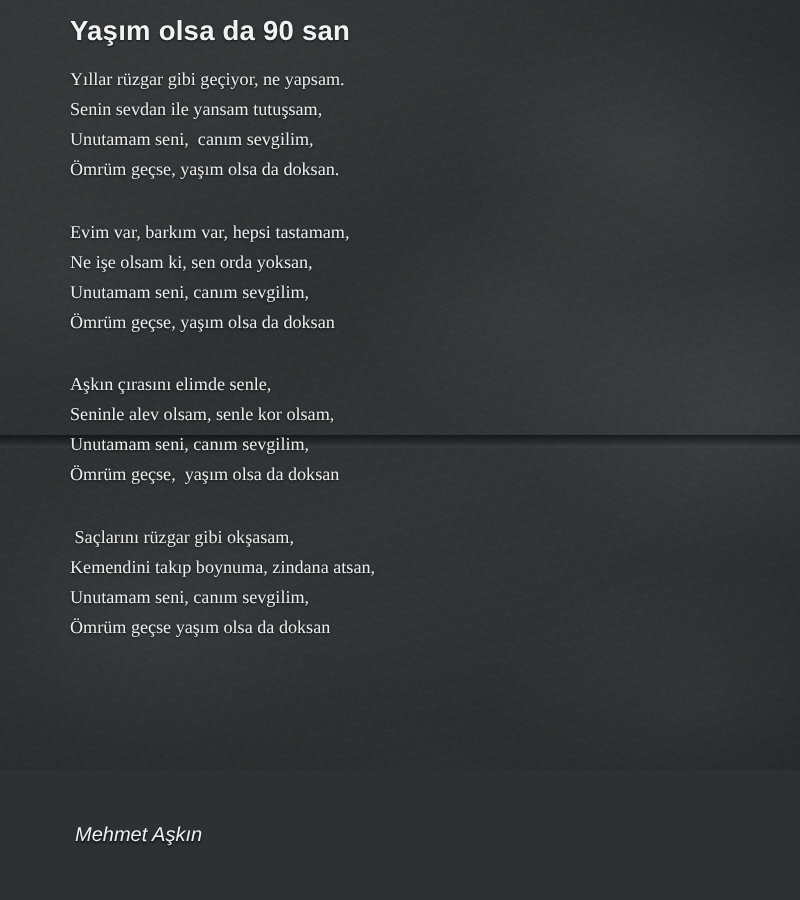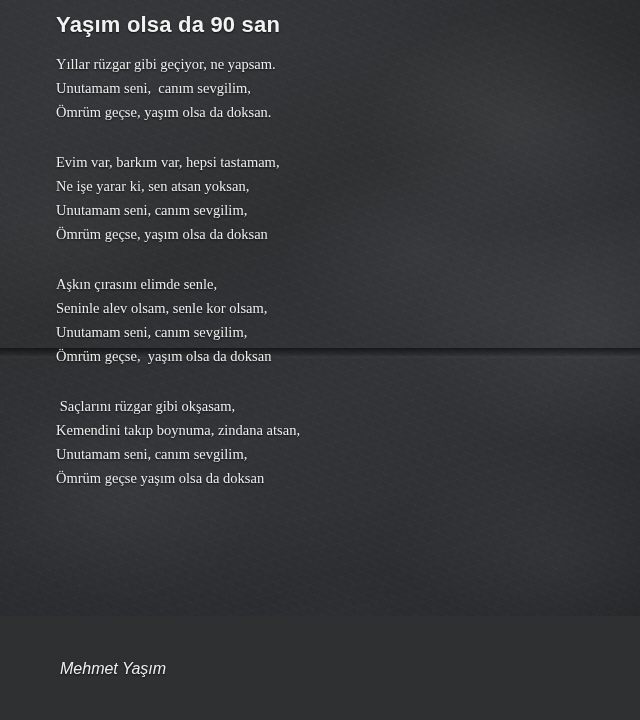--- a/index.html
+++ b/index.html
@@ -109,41 +109,42 @@
   <div class="texture"></div>
   <div class="vignette"></div>
   <div class="seam"></div>
 
   <div class="content">
     <div class="title">Yaşım olsa da 90 san</div>
 
     <div class="stanzas">
       <div class="stanza">
         <div class="line">Yıllar rüzgar gibi geçiyor, ne yapsam.</div>
+        <div class="line">Senin sevdan ile yansam tutuşsam,</div>
         <div class="line">Unutamam seni,  canım sevgilim,</div>
         <div class="line">Ömrüm geçse, yaşım olsa da doksan.</div>
       </div>
 
       <div class="stanza gap-large">
         <div class="line">Evim var, barkım var, hepsi tastamam,</div>
-        <div class="line">Ne işe yarar ki, sen atsan yoksan,</div>
+        <div class="line">Ne işe olsam ki, sen orda yoksan,</div>
         <div class="line">Unutamam seni, canım sevgilim,</div>
         <div class="line">Ömrüm geçse, yaşım olsa da doksan</div>
       </div>
 
       <div class="stanza">
         <div class="line">Aşkın çırasını elimde senle,</div>
         <div class="line">Seninle alev olsam, senle kor olsam,</div>
         <div class="line">Unutamam seni, canım sevgilim,</div>
         <div class="line">Ömrüm geçse,  yaşım olsa da doksan</div>
       </div>
 
       <div class="stanza">
         <div class="line"> Saçlarını rüzgar gibi okşasam,</div>
         <div class="line">Kemendini takıp boynuma, zindana atsan,</div>
         <div class="line">Unutamam seni, canım sevgilim,</div>
         <div class="line">Ömrüm geçse yaşım olsa da doksan</div>
       </div>
     </div>
 
-    <div class="author">Mehmet Yaşım</div>
+    <div class="author">Mehmet Aşkın</div>
   </div>
 </div>
 
 </body></html>

